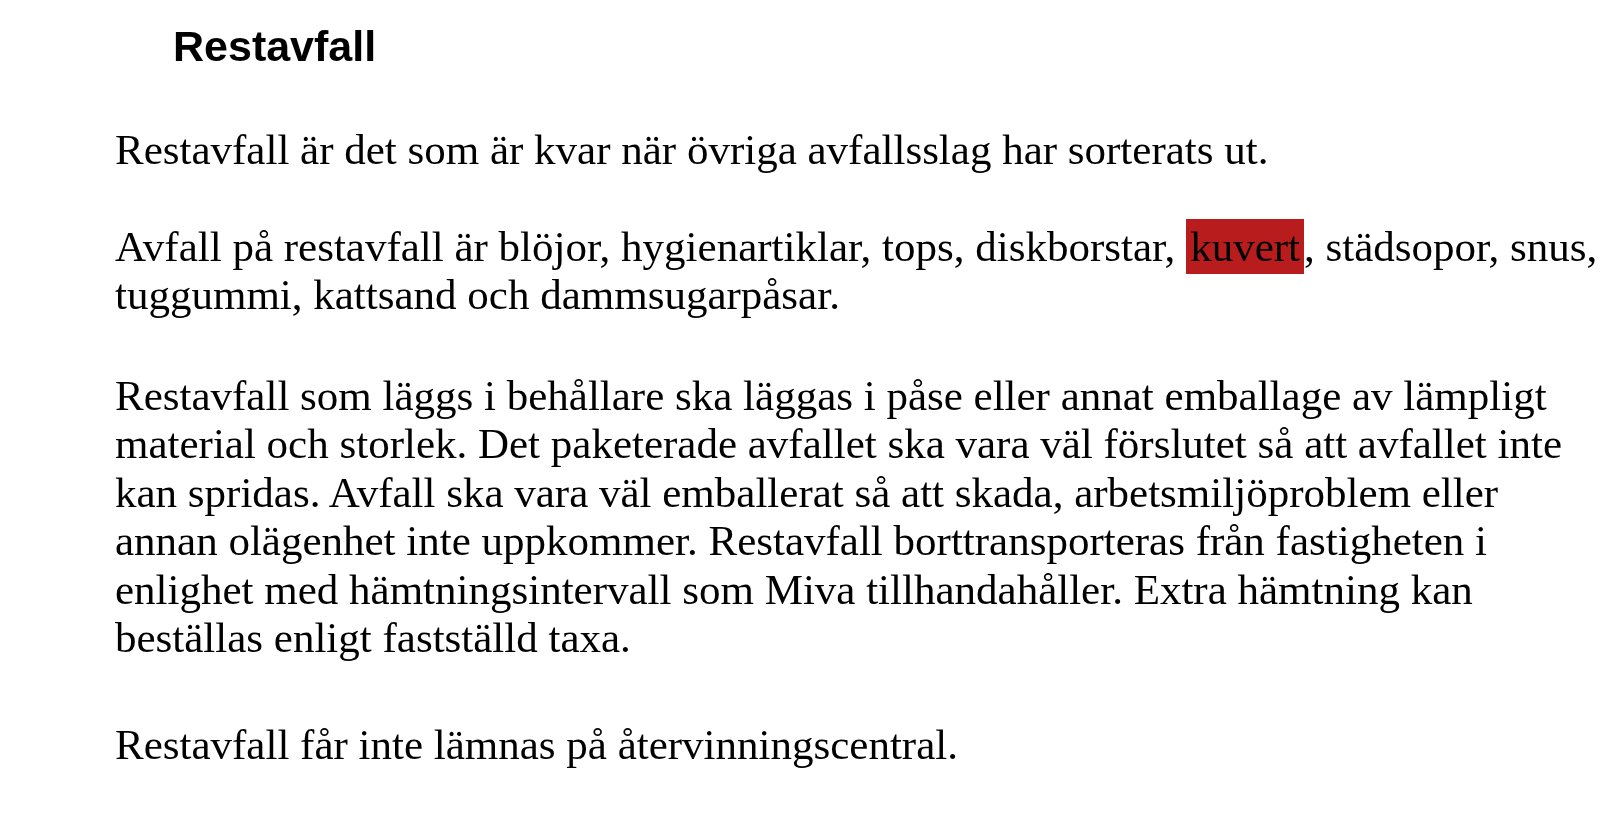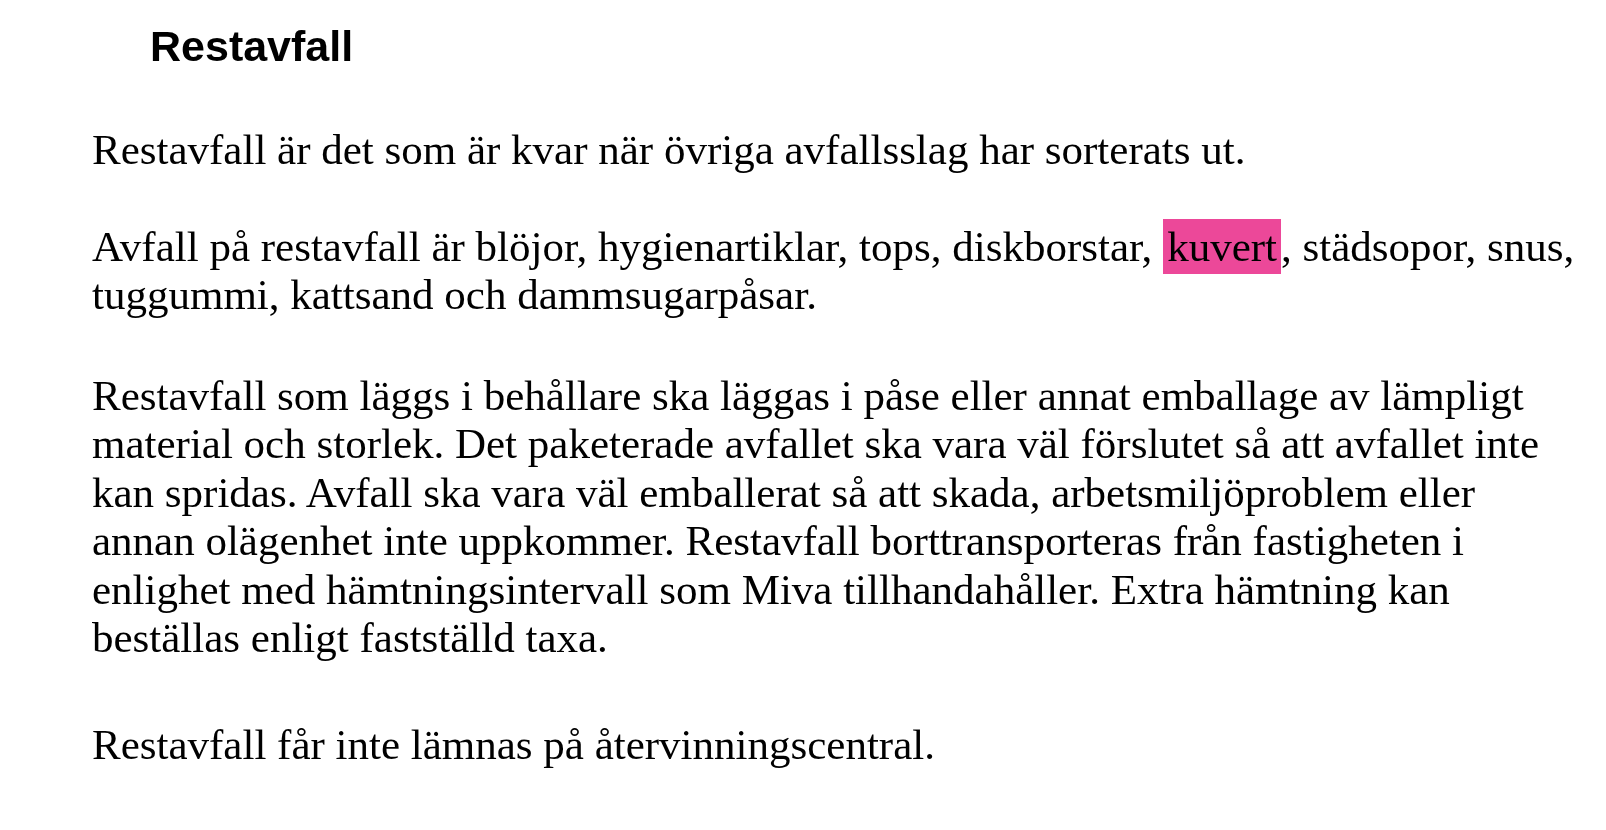--- a/index.html
+++ b/index.html
@@ -15,20 +15,21 @@
   .doc-page {
     box-sizing: border-box;
     width: 1442px;
     height: 830px;
     padding: 22px 0 6px 92px;
     background: #ffffff;
     color: #000000;
     font-family: "Liberation Serif", "DejaVu Serif", serif;
     font-size: 43px;
     line-height: 48.5px;
+    margin-left: 23px;
   }
   .doc-title {
     margin: 0 0 0 58px;
     font-family: "Liberation Sans", "DejaVu Sans", sans-serif;
     font-weight: bold;
     font-size: 43px;
     line-height: 49px;
   }
   .doc-paragraph {
     width: 1495px;
@@ -45,19 +46,19 @@
 </style>
 </head>
 <body>
 
 <div class="doc-page">
 
   <h1 class="doc-title">Restavfall</h1>
 
   <p class="doc-paragraph p-intro">Restavfall är det som är kvar när övriga avfallsslag har sorterats ut.</p>
 
-  <p class="doc-paragraph p-examples"><span>Avfall på restavfall är blöjor, hygienartiklar, tops, diskborstar, </span><span class="search-highlight" style="background: #ec4899;">kuvert</span><span>, städsopor, snus, tuggummi, kattsand och dammsugarpåsar.</span></p>
+  <p class="doc-paragraph p-examples"><span>Avfall på restavfall är blöjor, hygienartiklar, tops, diskborstar, </span><span class="search-highlight" style="background: #b91c1c;">kuvert</span><span>, städsopor, snus, tuggummi, kattsand och dammsugarpåsar.</span></p>
 
   <p class="doc-paragraph p-rules">Restavfall som läggs i behållare ska läggas i påse eller annat emballage av lämpligt material och storlek. Det paketerade avfallet ska vara väl förslutet så att avfallet inte kan spridas. Avfall ska vara väl emballerat så att skada, arbetsmiljöproblem eller annan olägenhet inte uppkommer. Restavfall borttransporteras från fastigheten i enlighet med hämtningsintervall som Miva tillhandahåller. Extra hämtning kan beställas enligt fastställd taxa.</p>
 
   <p class="doc-paragraph p-closing">Restavfall får inte lämnas på återvinningscentral.</p>
 
 </div>
 
 </body></html>

